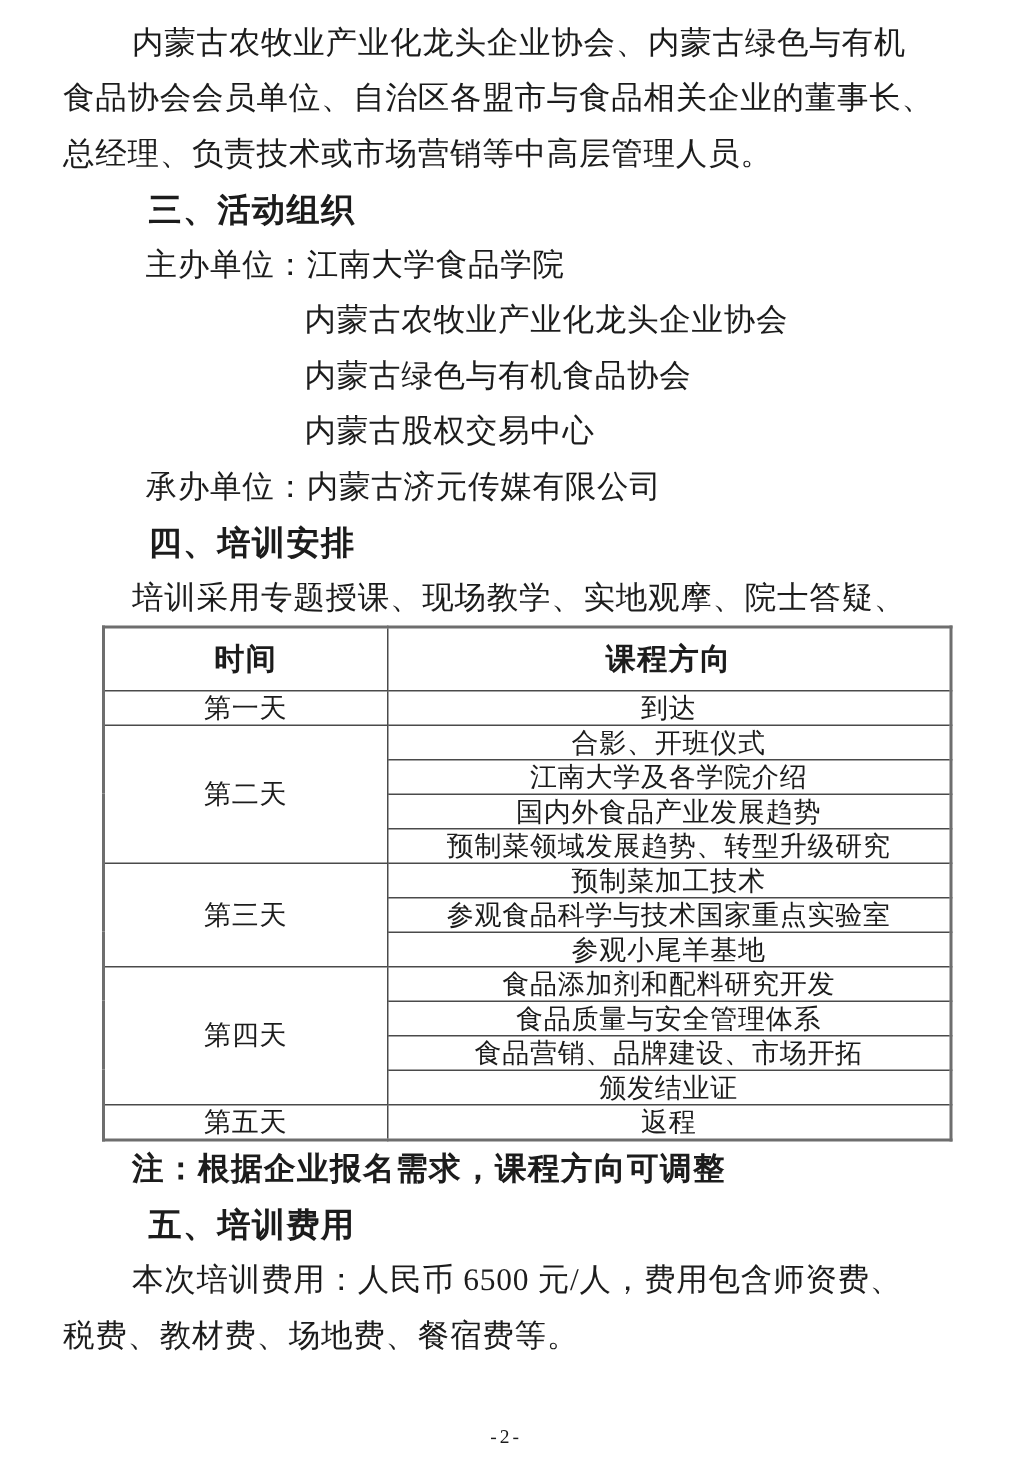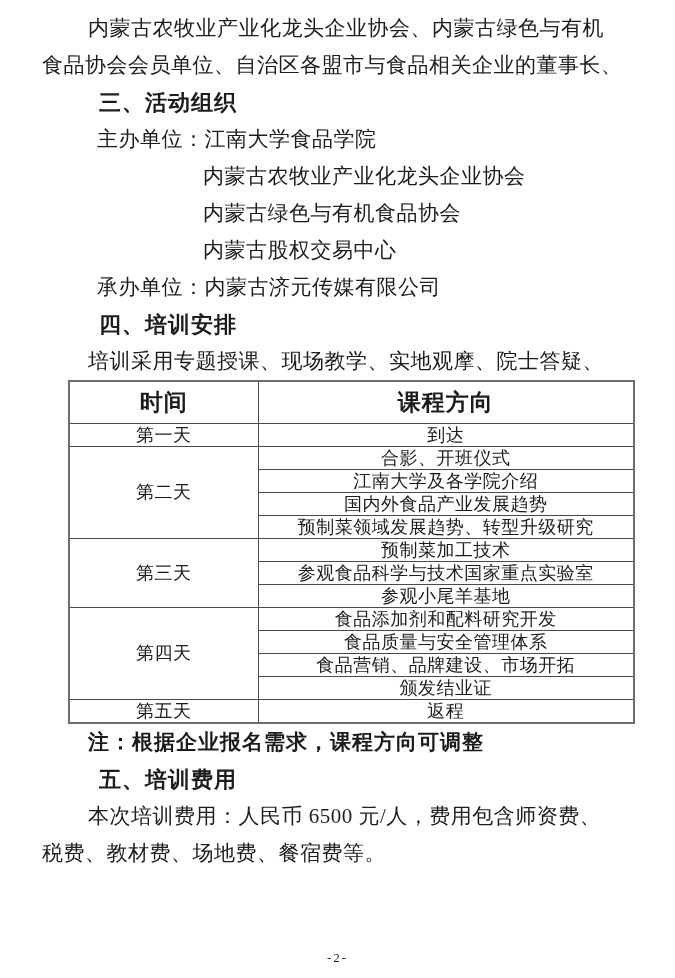--- a/index.html
+++ b/index.html
@@ -38,21 +38,21 @@
     width: 565px;
     margin-left: 26px;
     border-collapse: collapse;
     table-layout: fixed;
     border: 2px solid #6e6e6e;
   }
   table.schedule col.c1 { width: 189px; }
   table.schedule col.c2 { width: 376px; }
   table.schedule th {
     height: 42px;
-    font-size: 23px;
+    font-size: 20px;
     font-weight: bold;
     text-align: center;
     vertical-align: middle;
     border: 1px solid #4a4a4a;
     letter-spacing: 1px;
   }
   table.schedule td {
     height: 23px;
     font-size: 18px;
     line-height: 22px;
@@ -83,20 +83,21 @@
   }
 </style>
 </head>
 <body>
 
 <div class="page">
 
   <div>
     <div class="line first-indent">内蒙古农牧业产业化龙头企业协会、内蒙古绿色与有机</div>
     <div class="line">食品协会会员单位、自治区各盟市与食品相关企业的董事长、</div>
+    <div class="line">总经理、负责技术或市场营销等中高层管理人员。</div>
   </div>
 
   <div class="heading">三、活动组织</div>
 
   <div>
     <div class="line host-first"><span>主办单位：</span><span>江南大学食品学院</span></div>
     <div class="line host-cont">内蒙古农牧业产业化龙头企业协会</div>
     <div class="line host-cont">内蒙古绿色与有机食品协会</div>
     <div class="line host-cont">内蒙古股权交易中心</div>
     <div class="line host-first"><span>承办单位：</span><span>内蒙古济元传媒有限公司</span></div>

